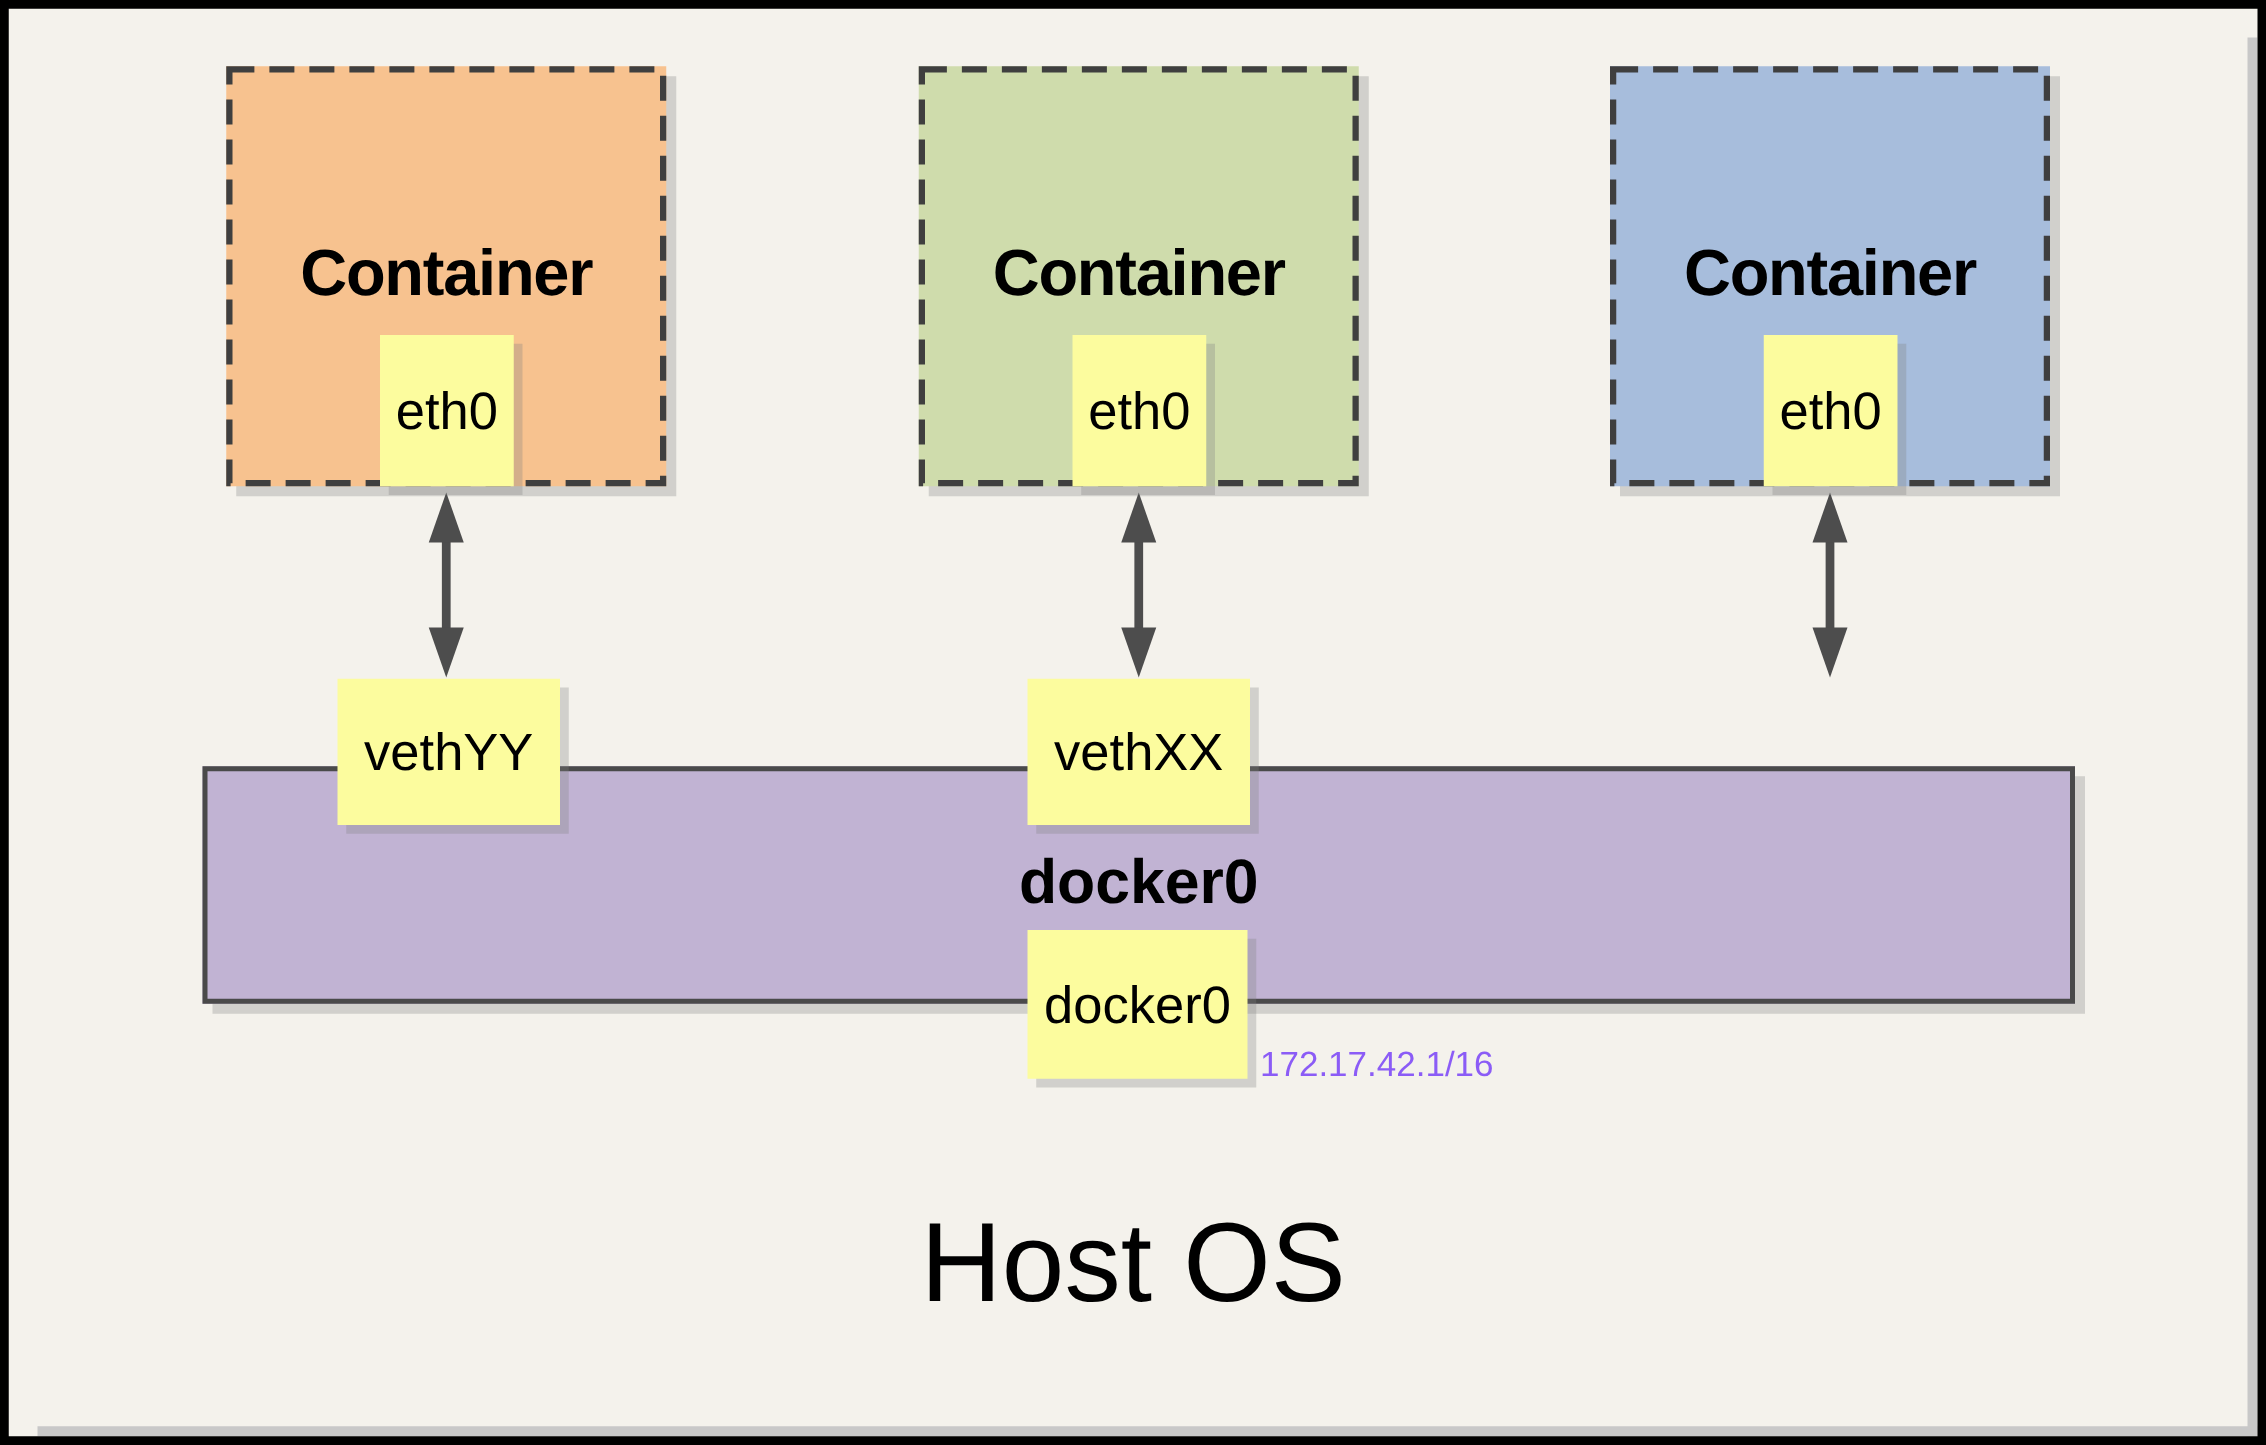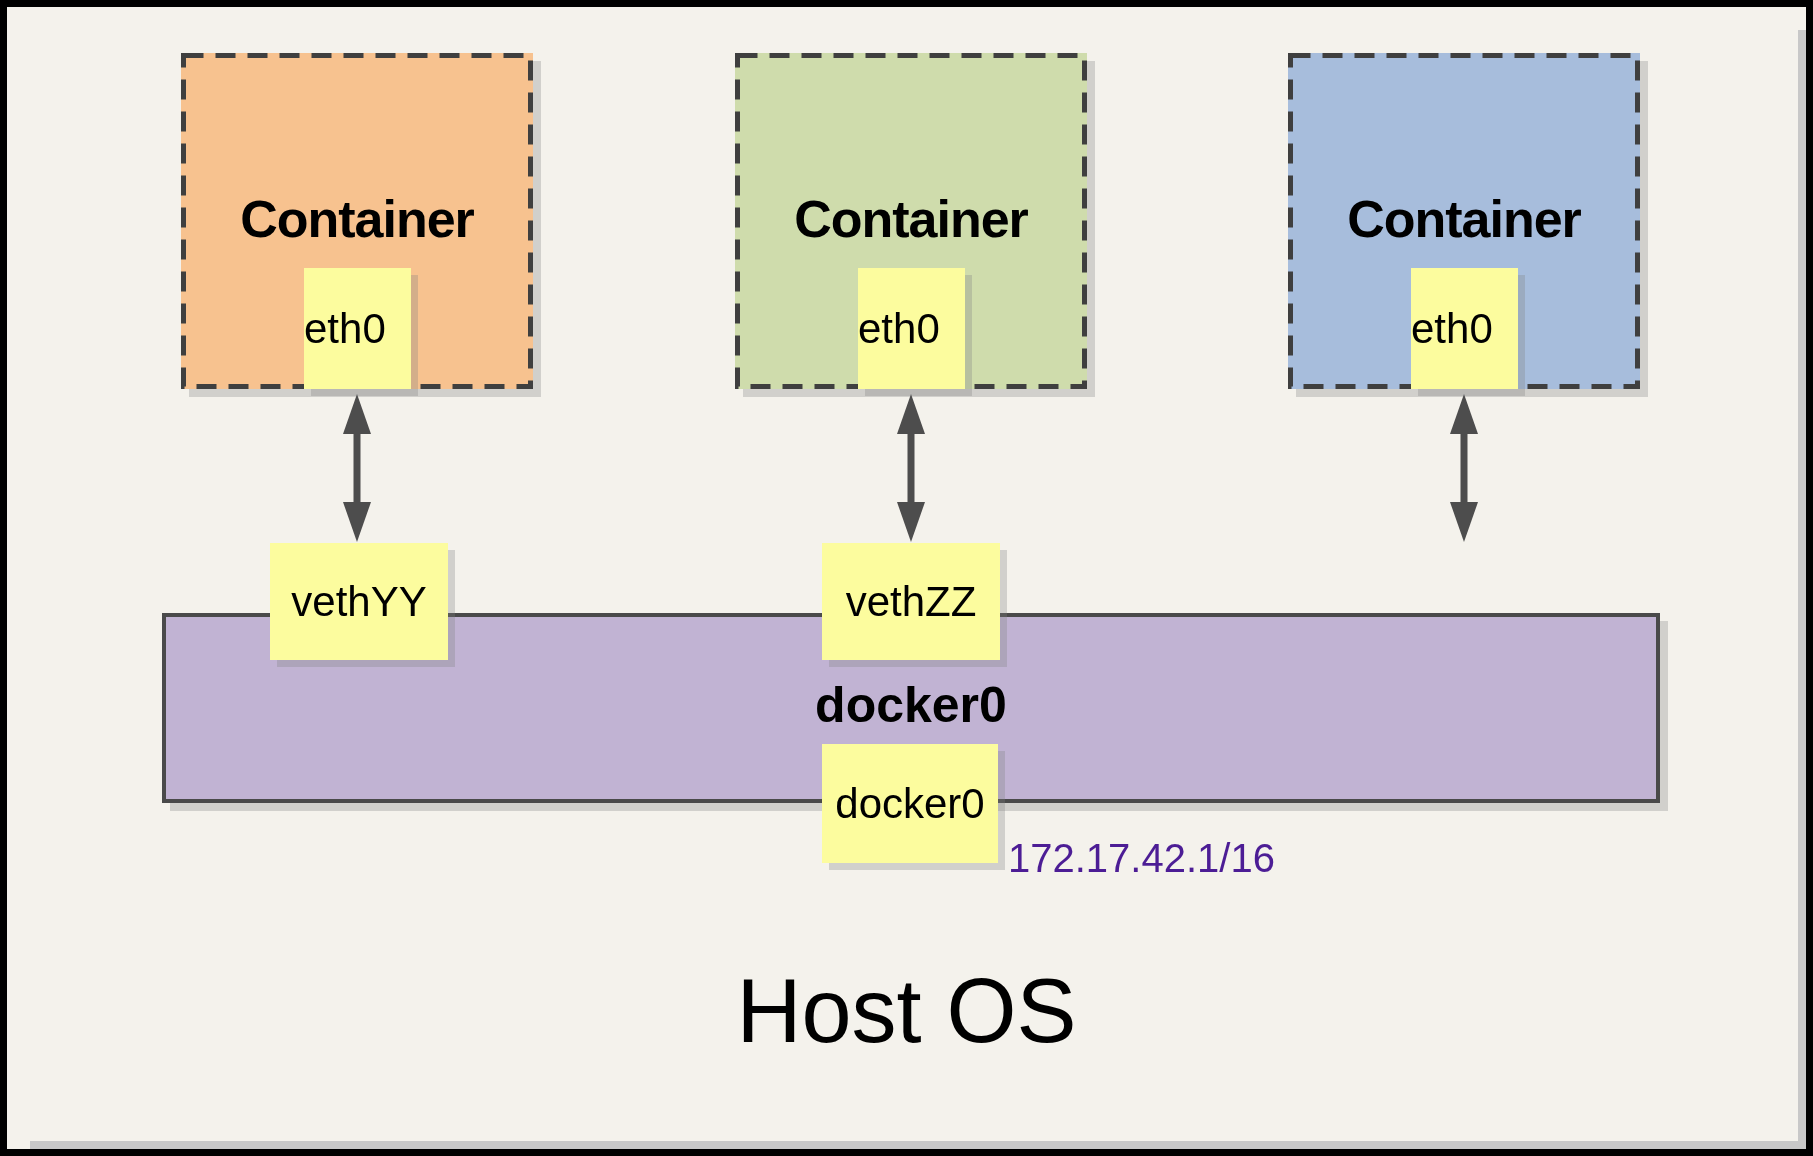--- a/index.html
+++ b/index.html
@@ -67,20 +67,21 @@
     letter-spacing: -1px;
   }
   .eth-box {
     position: absolute;
     left: 123px;
     top: 215px;
     width: 107px;
     height: 121px;
     display: flex;
     align-items: center;
+    justify-content: center;
     font-size: 42px;
     color: #000000;
     box-shadow: 7px 7px 0 rgba(130,130,130,0.30);
     z-index: 5;
   }
 
   
   .conn-arrow {
     position: absolute;
     top: 392px;
@@ -136,22 +137,22 @@
     justify-content: center;
     font-size: 42px;
     color: #000000;
     box-shadow: 7px 7px 0 rgba(130,130,130,0.30);
     z-index: 10;
   }
   .ip-label {
     position: absolute;
     left: 1008px;
     top: 836px;
-    font-size: 40px;
-    color: #4c1d95;
+    font-size: 28px;
+    color: #8b5cf6;
     z-index: 3;
   }
 
   .host-os-label {
     position: absolute;
     left: 0;
     top: 960px;
     width: 100%;
     text-align: center;
     font-size: 90px;
@@ -210,21 +211,21 @@
     <polygon points="20,150 6,110 34,110" style="fill: rgb(77, 77, 77);"></polygon>
   </svg>
 
   <div class="bridge-bar" style="background-color: rgb(193, 179, 211);"></div>
   <div class="bridge-label">docker0</div>
 
   <div class="veth-box" style="left: 270px; background-color: rgb(252, 252, 158);">
     <span>vethYY</span>
   </div>
   <div class="veth-box" style="left: 822px; background-color: rgb(252, 252, 158);">
-    <span>vethZZ</span>
+    <span>vethXX</span>
   </div>
 
   <div class="bridge-if-box" style="background-color: rgb(252, 252, 158);">
     <span>docker0</span>
   </div>
   <div class="ip-label">172.17.42.1/16</div>
 
   <div class="host-os-label">Host OS</div>
 
   <div class="panel-shadow-right"></div>

